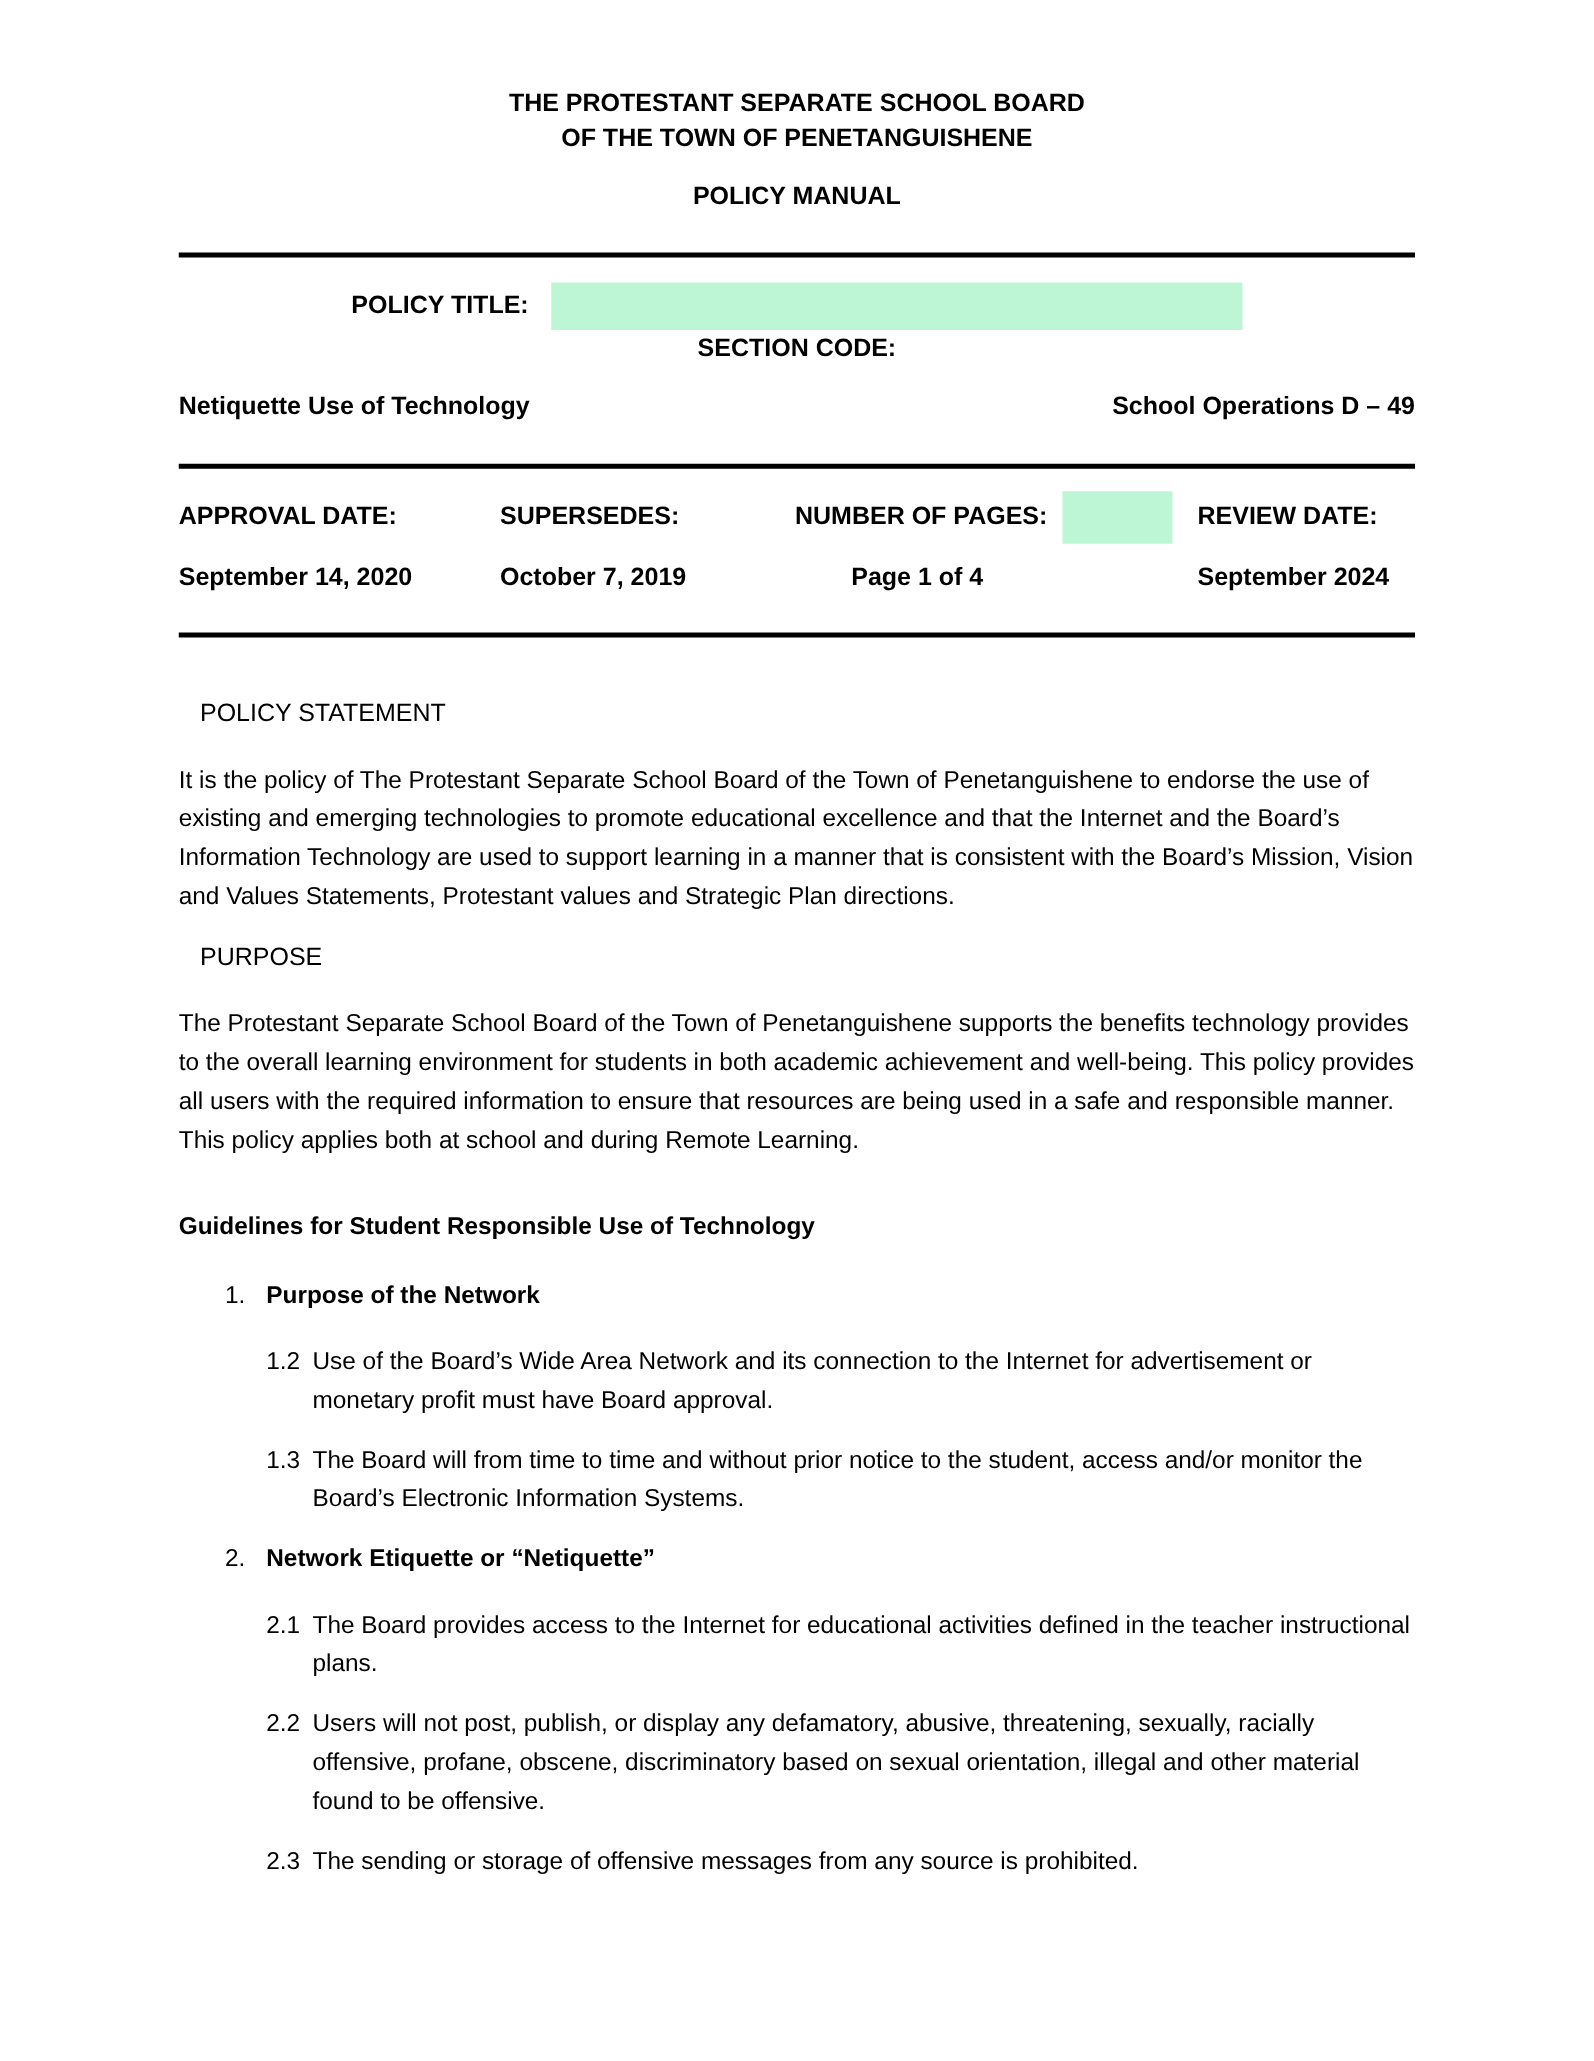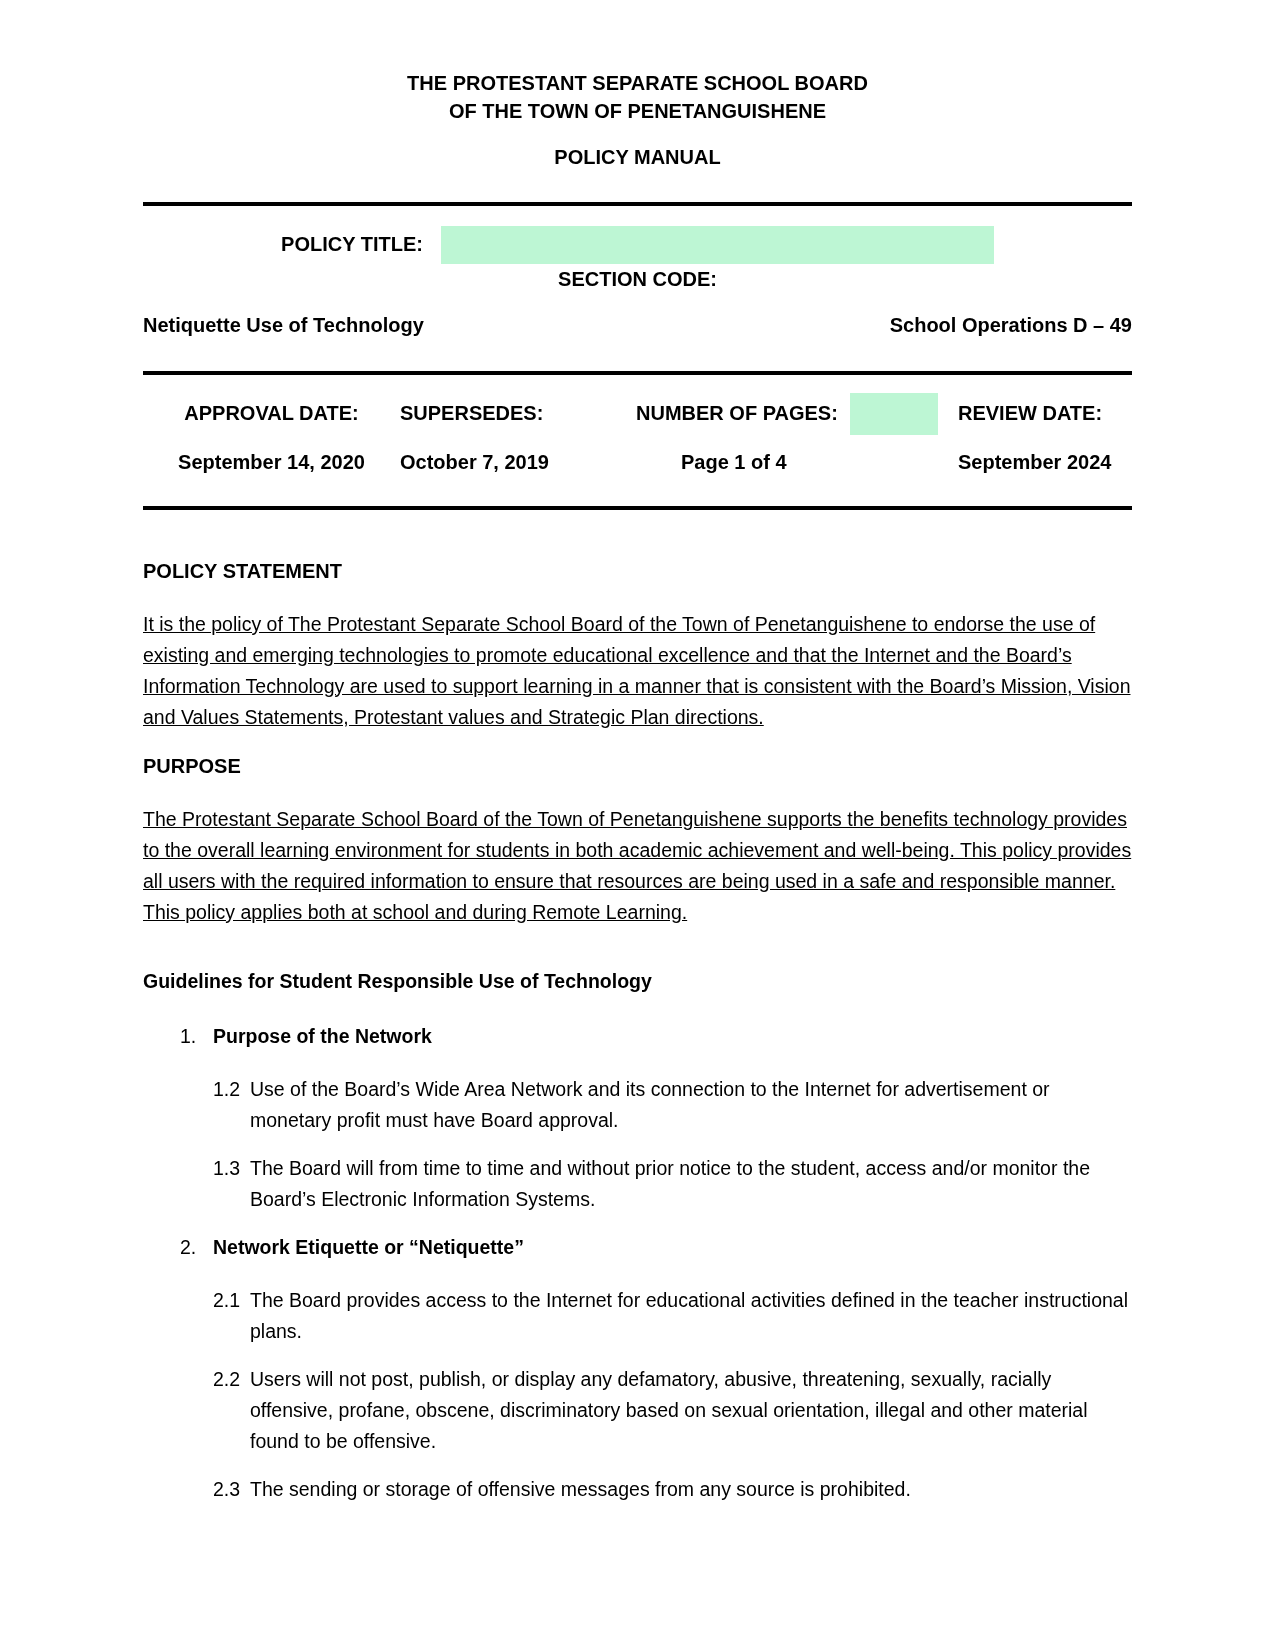--- a/index.html
+++ b/index.html
@@ -36,31 +36,31 @@
   .title-left { display: flex; align-items: center; }
   .lbl { font-weight: bold; font-size: 20px; white-space: nowrap; }
   .val { font-weight: bold; font-size: 20px; white-space: nowrap; }
   .hl-large { width: 553px; height: 38px; margin-left: 18px; }
   .title-values { display: flex; justify-content: space-between; margin-top: 15px; }
 
   
   .meta-row { display: flex; align-items: center; }
   .meta-labels { margin-top: 18px; }
   .meta-values { margin-top: 12px; }
-  .mcol1 { width: 257px; text-align: center; }
+  .mcol1 { width: 257px; }
   .mcol2 { width: 236px; }
   .mcol3 { width: 322px; display: flex; align-items: center; }
   .mcol4 { flex: 1; }
   .hl-small { width: 88px; height: 42px; margin-left: 12px; flex: none; }
   .pages-value { padding-left: 45px; }
 
   
-  .section-heading { font-size: 20px; font-weight: bold; margin: 18px 0 22px 0; line-height: 31px; }
+  .section-heading { font-size: 20px; font-weight: normal; margin: 18px 0 22px 17px; line-height: 31px; }
   .section-heading.first { margin-top: 46px; }
-  p.body { margin: 0 0 14px 0; text-decoration: underline; }
+  p.body { margin: 0 0 14px 0; }
 
   .guidelines-heading { font-size: 19.5px; font-weight: bold; margin: 38px 0 24px 0; line-height: 31px; }
 
   .guideline-title { display: flex; padding-left: 37px; margin: 6px 0 22px 0; }
   .g-num { width: 33px; flex: none; }
   .g-title { font-weight: bold; }
 
   .subitem { display: flex; padding-left: 70px; margin-bottom: 17px; }
   .s-num { width: 37px; flex: none; }
   .s-text { flex: 1; }

